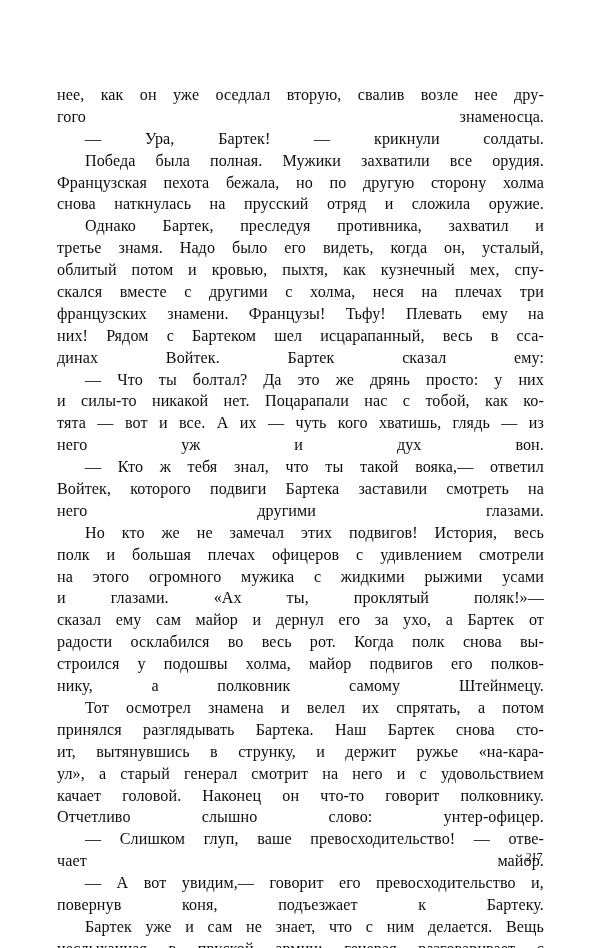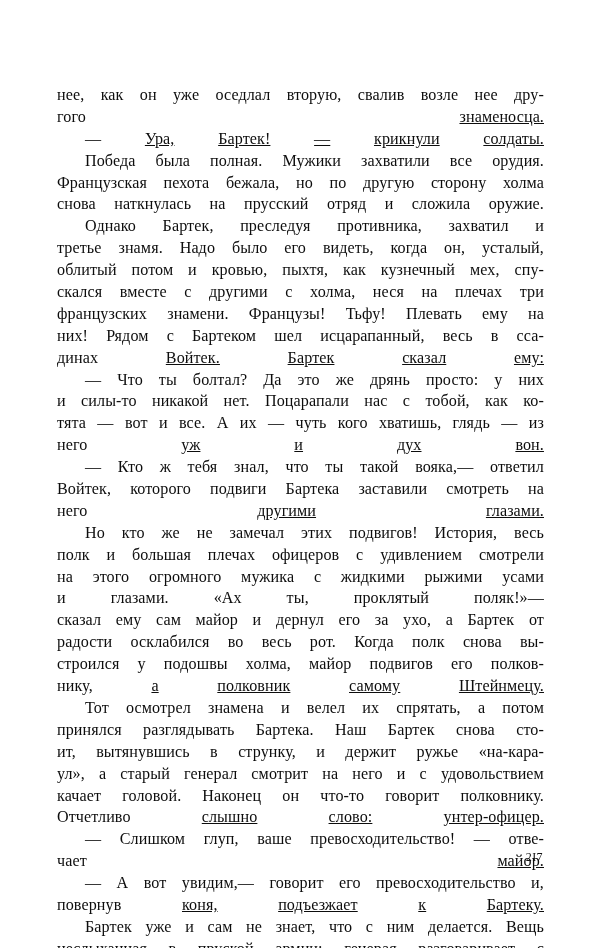--- a/index.html
+++ b/index.html
@@ -37,21 +37,20 @@
   
   .line.just {
     justify-content: space-between;
   }
   
   .line.flush {
     justify-content: space-between;
   }
   .line.flush .w + .w {
     margin-left: 0.27em;
-    text-decoration: underline;
   }
   
   .line.indent {
     padding-left: 28px;
     width: calc(100% - 28px);
   }
   .w {
     display: inline-block;
   }
   .page-number {

